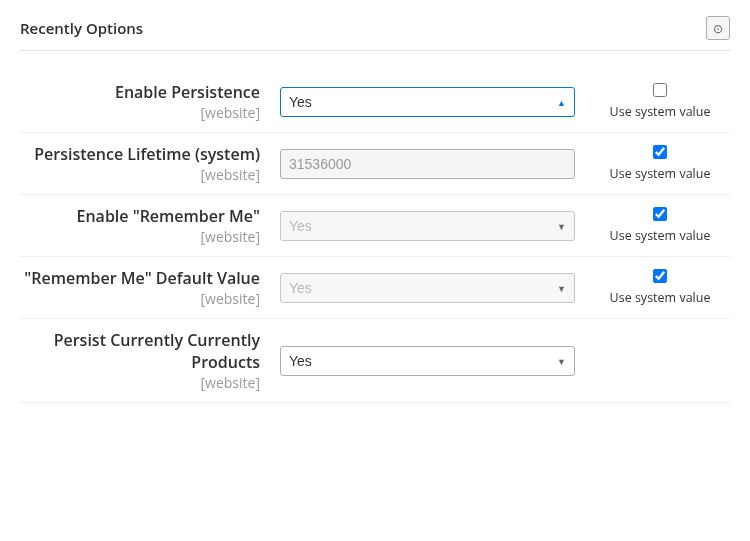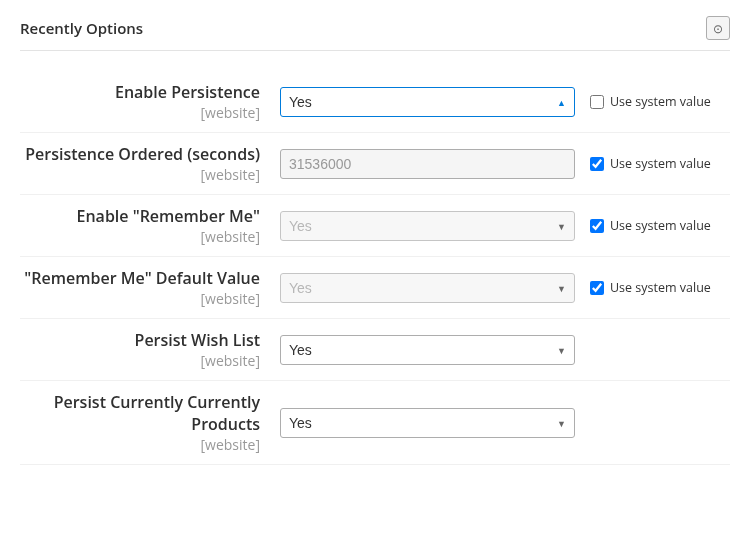--- a/index.html
+++ b/index.html
@@ -113,20 +113,21 @@
       cursor: pointer;
     }
     input.form-control {
       background: #f5f5f5;
       color: #999;
     }
     .system-value-wrapper {
       display: flex;
       align-items: center;
       gap: 6px;
+      flex-direction: column;
     }
     .system-value-wrapper input[type="checkbox"] {
       width: 14px;
       height: 14px;
       cursor: pointer;
     }
     .system-value-label {
       font-size: 12.5px;
       color: #333;
     }
@@ -149,21 +150,21 @@
         <td class="input-cell"><div class="select-wrapper active-arrow"><select class="form-control active"><option>Yes</option></select></div></td>
         <td class="system-cell">
           <div class="system-value-wrapper">
             <input type="checkbox" style="">
             <span class="system-value-label">Use system value</span>
           </div>
         </td>
       </tr>
       <tr class="form-row">
         <td class="label-cell">
-    <span class="field-label">Persistence Ordered (seconds)</span>
+    <span class="field-label">Persistence Lifetime (system)</span>
     <span class="scope-label">[website]</span>
   </td>
         <td class="input-cell"><input type="text" class="form-control" disabled="" value="31536000" style=""></td>
         <td class="system-cell">
           <div class="system-value-wrapper">
             <input type="checkbox" checked="" style="">
             <span class="system-value-label">Use system value</span>
           </div>
         </td>
       </tr>
@@ -185,28 +186,20 @@
     <span class="field-label">"Remember Me" Default Value</span>
     <span class="scope-label">[website]</span>
   </td>
         <td class="input-cell"><div class="select-wrapper"><select class="form-control disabled" disabled=""><option>Yes</option></select></div></td>
         <td class="system-cell">
           <div class="system-value-wrapper">
             <input type="checkbox" checked="" style="">
             <span class="system-value-label">Use system value</span>
           </div>
         </td>
-      </tr>
-      <tr class="form-row">
-        <td class="label-cell">
-    <span class="field-label">Persist Wish List</span>
-    <span class="scope-label">[website]</span>
-  </td>
-        <td class="input-cell"><div class="select-wrapper"><select class="form-control"><option>Yes</option></select></div></td>
-        <td class="system-cell"></td>
       </tr>
       <tr class="form-row">
         <td class="label-cell">
     <span class="field-label">Persist Currently Currently Products</span>
     <span class="scope-label">[website]</span>
   </td>
         <td class="input-cell"><div class="select-wrapper"><select class="form-control"><option>Yes</option></select></div></td>
         <td class="system-cell"></td>
       </tr>
     </tbody>

